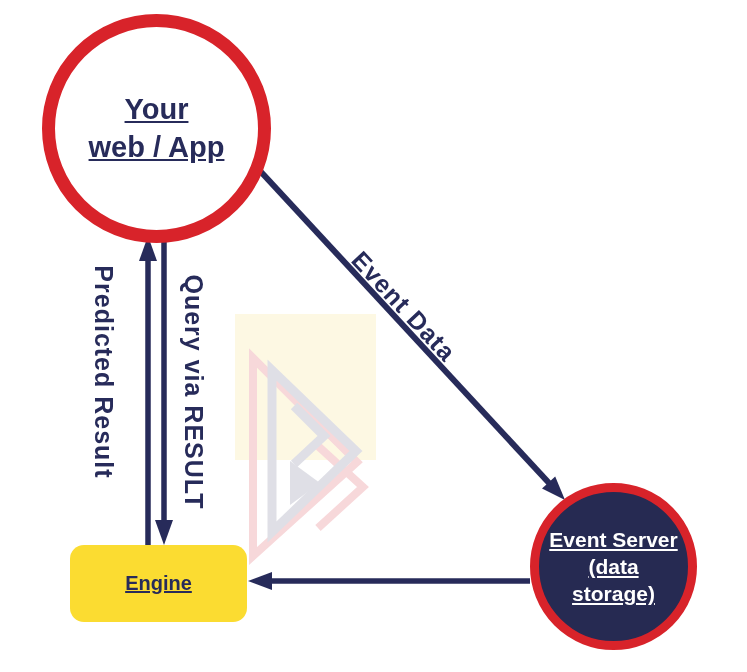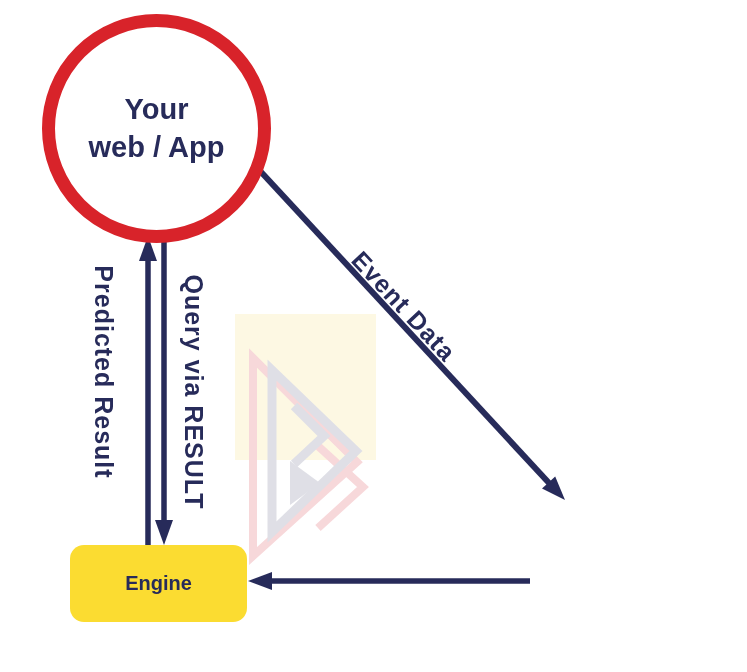--- a/index.html
+++ b/index.html
@@ -16,21 +16,21 @@
   .arrow-layer{position:absolute;left:0;top:0;width:747px;height:672px;}
   .line{stroke:var(--navy);stroke-width:5.5;fill:none;}
   .line.thick{stroke-width:6;}
   .head{fill:var(--navy);stroke:none;}
   .wm{opacity:.45;}
   .wm-rect{fill:var(--watermark-yellow);opacity:.7;}
   .wm-pink{stroke:var(--watermark-pink);stroke-width:8;fill:none;}
   .wm-gray{stroke:var(--watermark-gray);stroke-width:9;fill:none;}
   .wm-gray-fill{fill:var(--watermark-gray);stroke:none;}
   .node{position:absolute;display:flex;align-items:center;justify-content:center;
-    text-align:center;font-weight:bold;color:var(--navy);}
+    text-align:center;font-weight:bold;color:var(--navy);text-decoration:underline;}
   .node .lbl{white-space:pre-line;}
   .node-webapp{
     left:42px;top:14px;width:229px;height:229px;border-radius:50%;
     border:13px solid var(--accent-red);background:var(--background);
     font-size:29px;line-height:1.28;
   }
   .node-engine{
     left:70px;top:545px;width:177px;height:77px;border-radius:14px;
     background:var(--engine-yellow);font-size:20px;
   }
@@ -87,18 +87,23 @@
 
   <div class="node node-webapp">
     <span class="lbl">Your
 web / App</span>
   </div>
 
   <div class="node node-engine">
     <span class="lbl">Engine</span>
   </div>
 
+  <div class="node node-eventserver">
+    <span class="lbl">Event Server
+(data
+storage)</span>
+  </div>
 
   <div class="edge-label predicted">Predicted Result</div>
   <div class="edge-label query">Query via RESULT</div>
   <div class="edge-label eventdata">Event Data</div>
 
 </div>
 
 </body></html>

